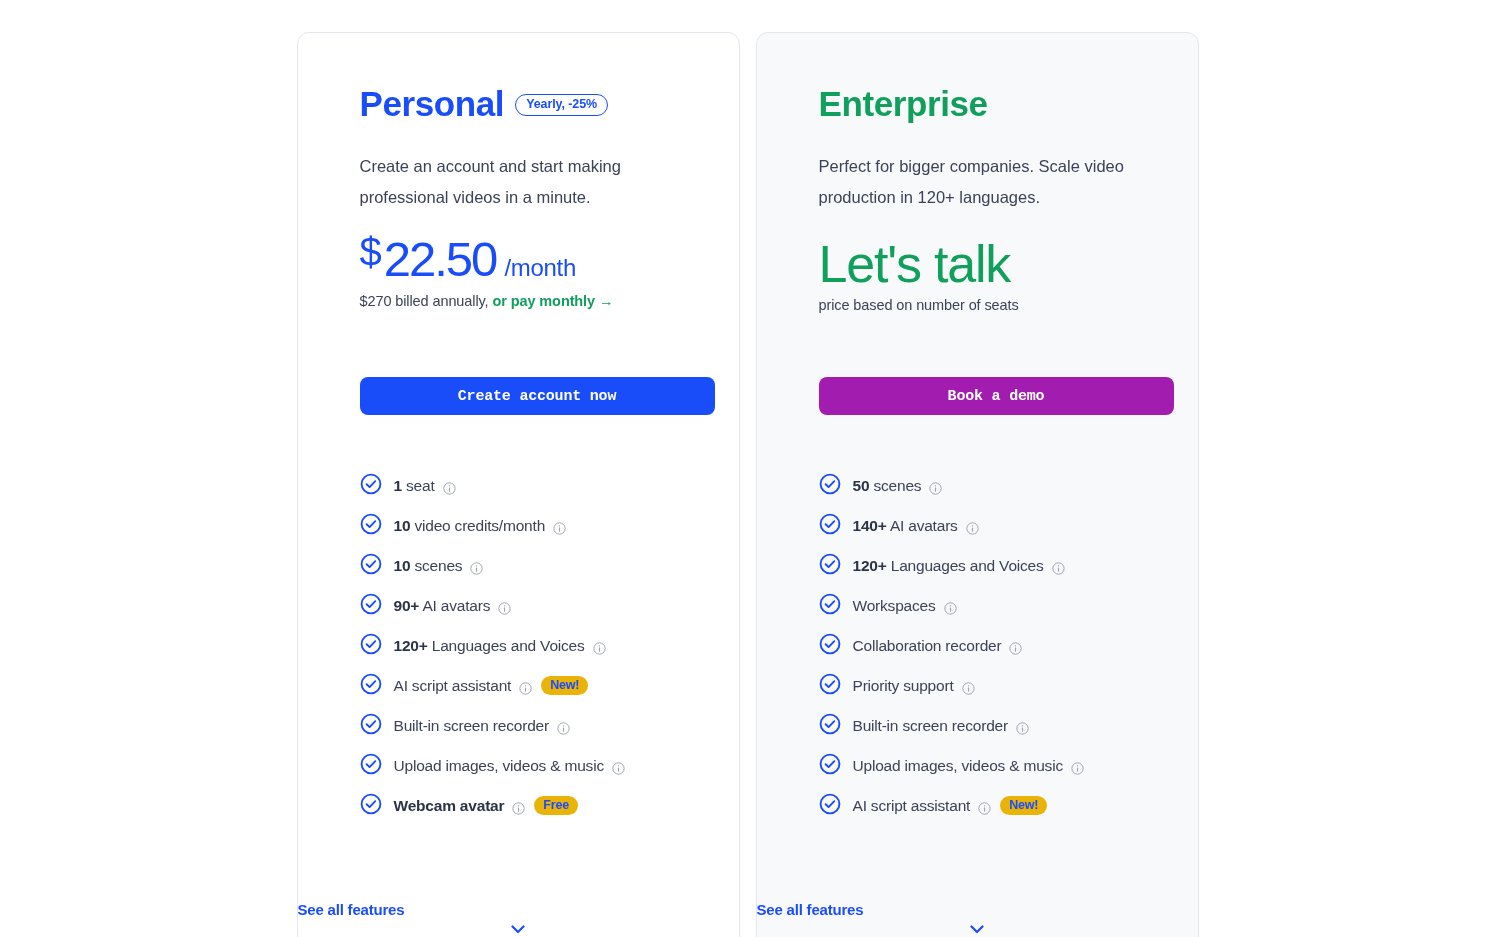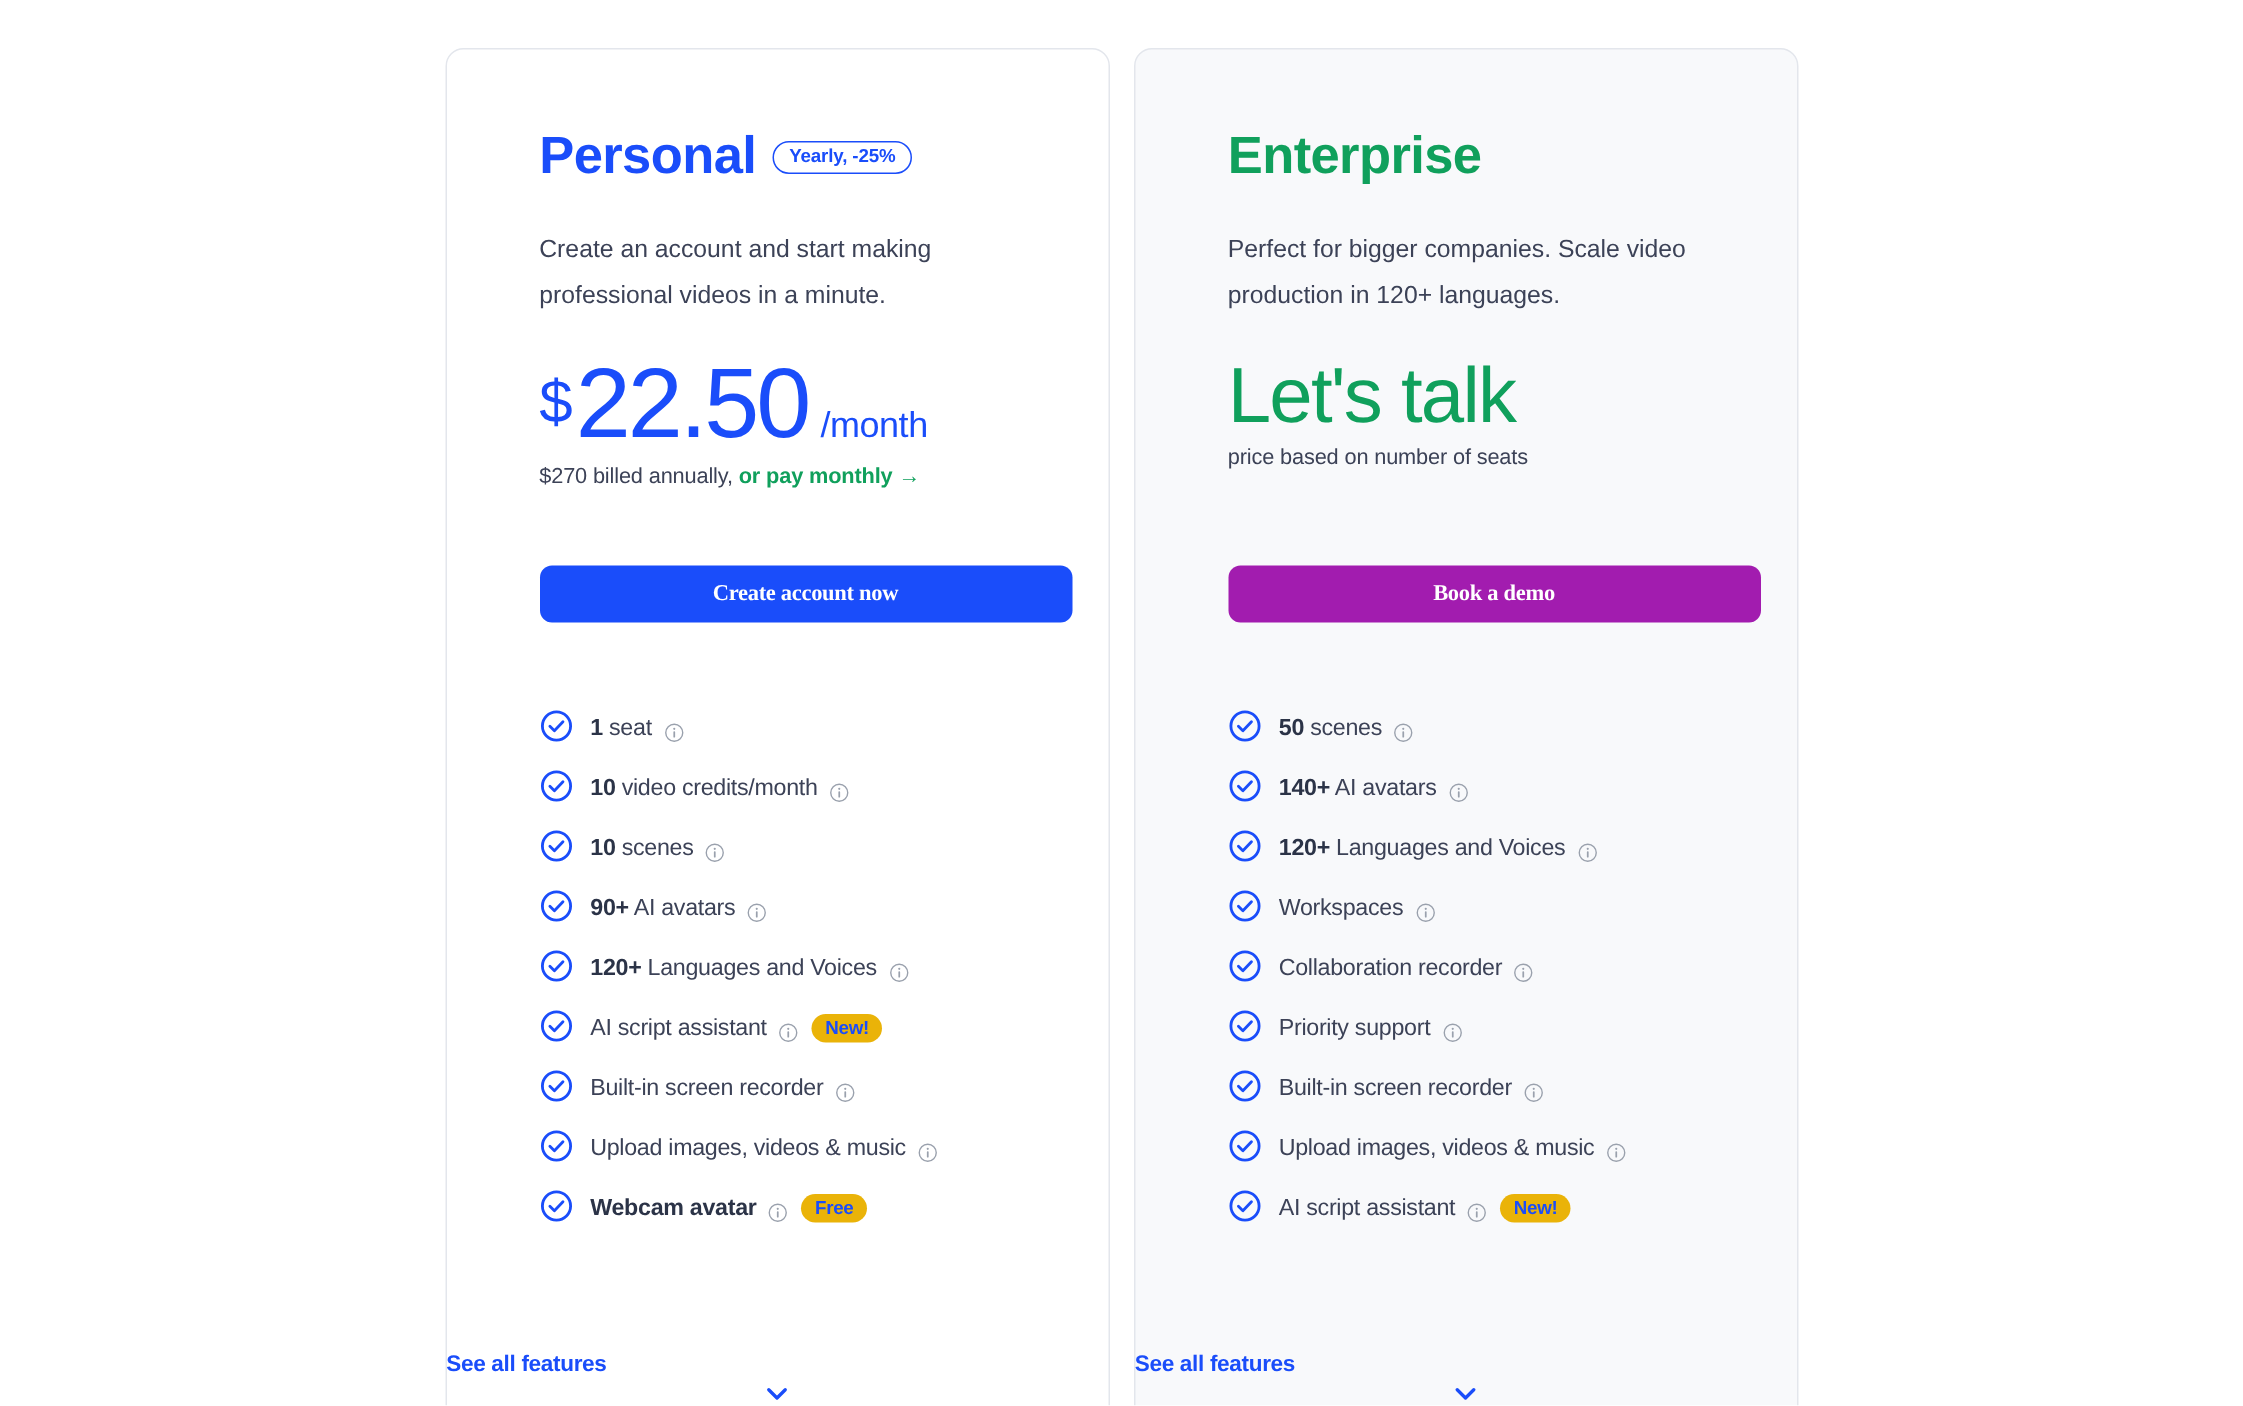--- a/index.html
+++ b/index.html
@@ -88,21 +88,21 @@
     color: #1a4dfa;
   }
   .price-currency {
     font-size: 40px;
     font-weight: 300;
     line-height: 1;
     position: relative;
     top: -10px;
   }
   .price-amount {
-    font-size: 66px;
+    font-size: 49px;
     font-weight: 300;
     letter-spacing: -2px;
     line-height: 1;
     margin-left: 2px;
   }
   .price-period {
     font-size: 24px;
     font-weight: 400;
     margin-left: 8px;
     letter-spacing: -0.3px;
@@ -136,21 +136,21 @@
 
   
   .cta {
     display: block;
     width: 355px;
     height: 38px;
     margin-top: 46px;
     border: none;
     border-radius: 8px;
     color: #ffffff;
-    font-family: Liberation Serif, serif;
+    font-family: Liberation Mono, monospace;
     font-size: 15px;
     font-weight: 700;
     letter-spacing: -0.2px;
     cursor: pointer;
   }
   .cta--blue { background: #1a4dfa; }
   .cta--green { background: #a21caf; }
 
   
   .features {

